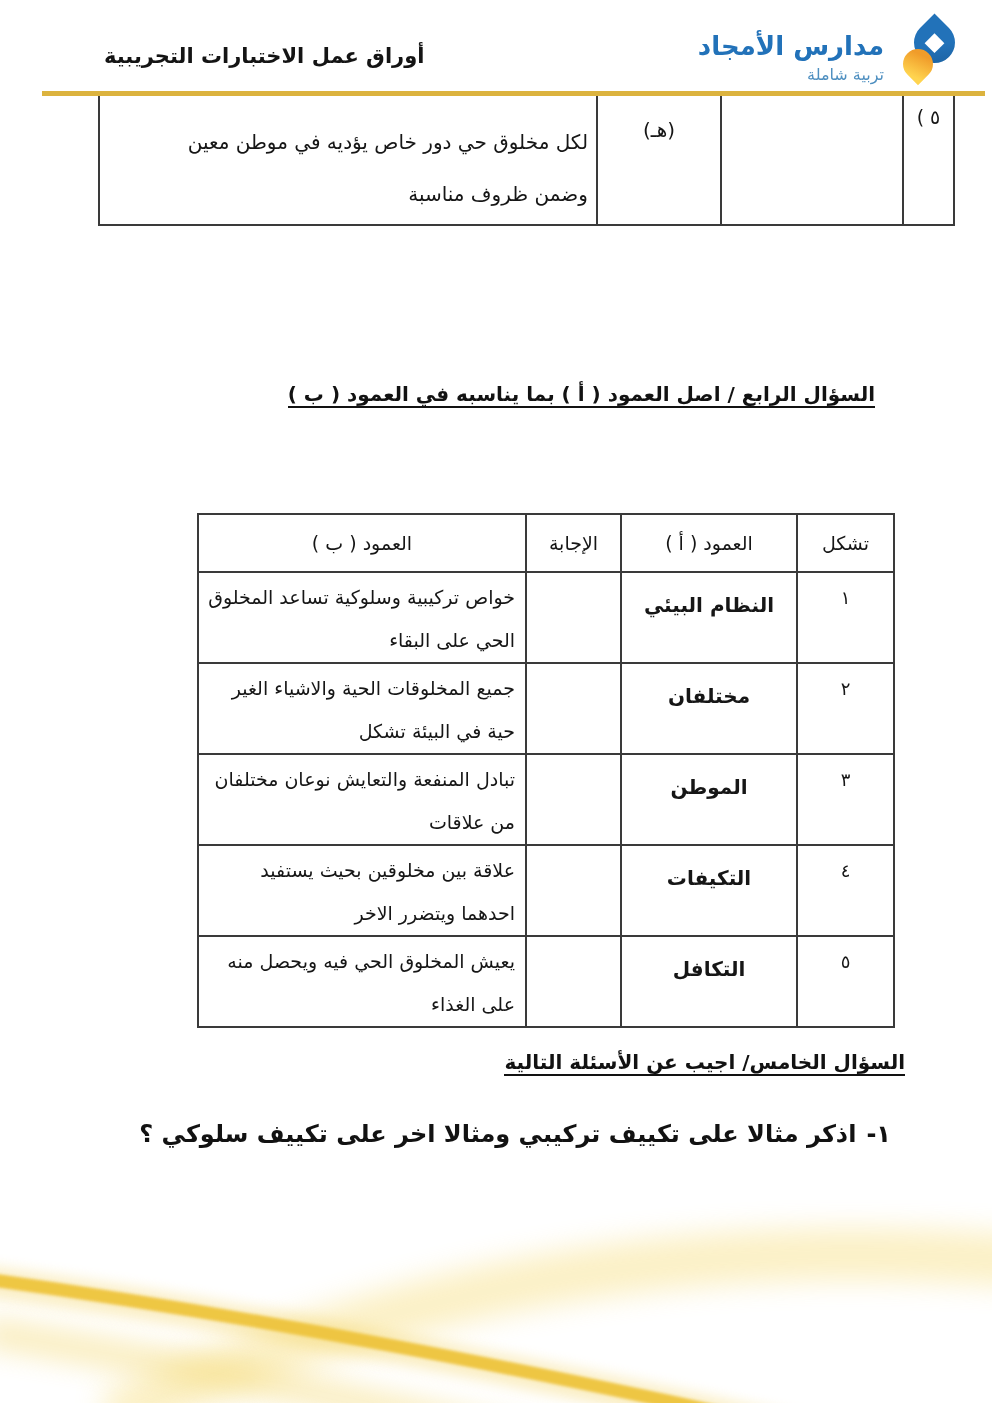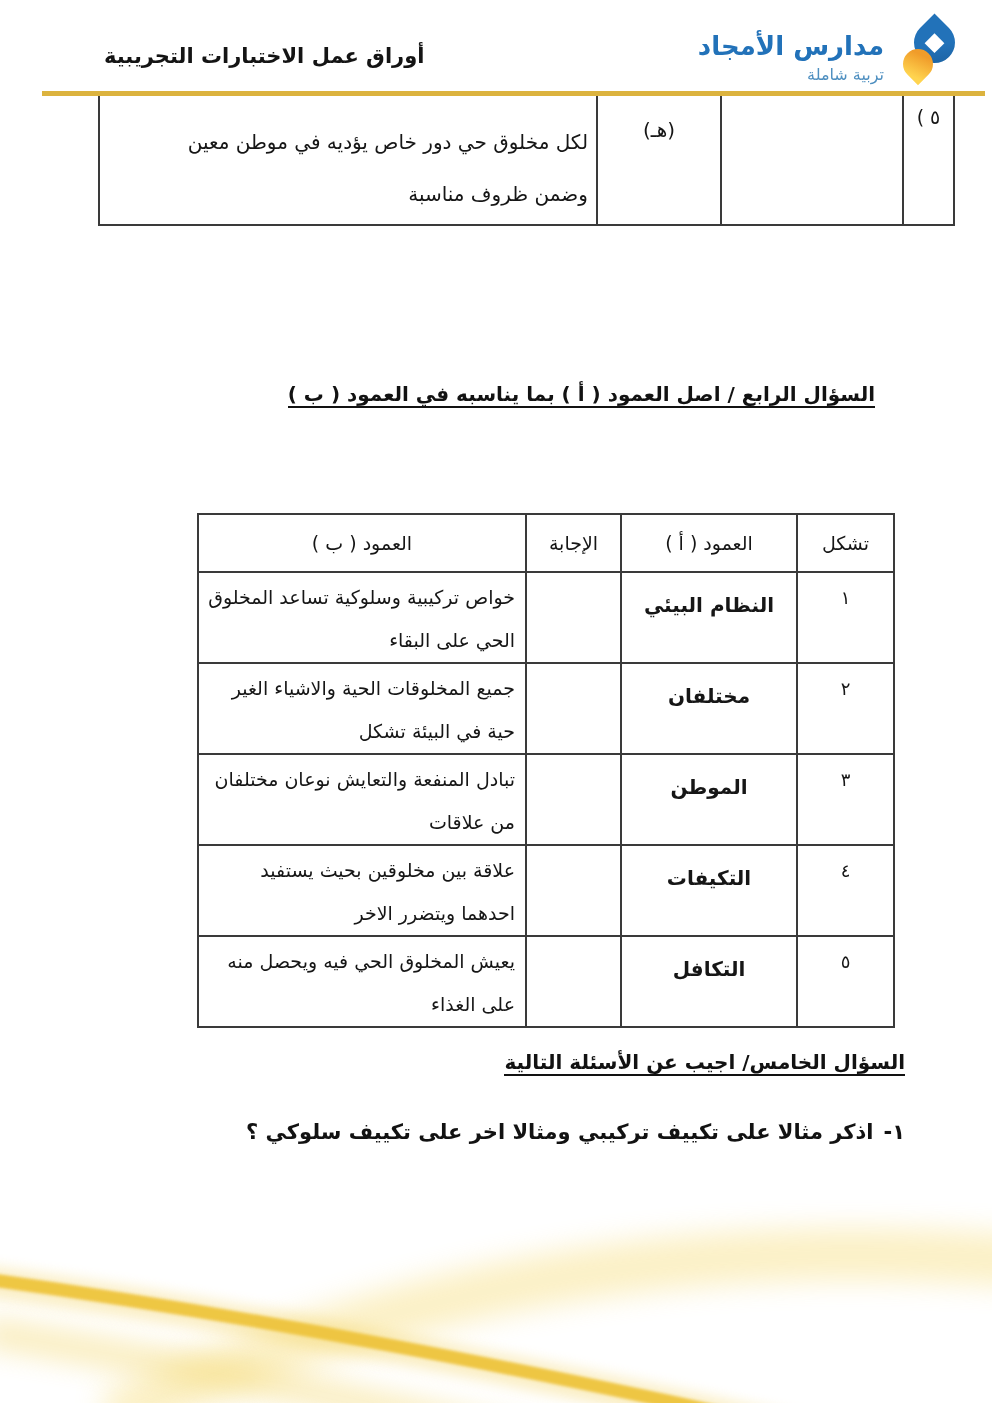--- a/index.html
+++ b/index.html
@@ -81,23 +81,23 @@
   }
   
   .q-heading{
     position:absolute;direction:rtl;white-space:nowrap;
     font-size:20px;font-weight:700;color:#121212;
     border-bottom:2.5px solid #121212;
   }
   .q4-heading{right:117px;top:382px;}
   .q5-heading{right:87px;top:1050px;}
   .q5-item{
-    position:absolute;right:87px;top:1120px;
+    position:absolute;right:101px;top:1120px;
     direction:rtl;white-space:nowrap;
-    font-size:21px;font-weight:700;color:#121212;
+    font-size:24px;font-weight:700;color:#121212;
   }
   .q5-item .qnum{margin-left:10px;}
   
   .swoosh{position:absolute;left:0;top:1200px;width:992px;height:203px;}
 </style>
 </head>
 <body>
 
 <div class="page">
 

